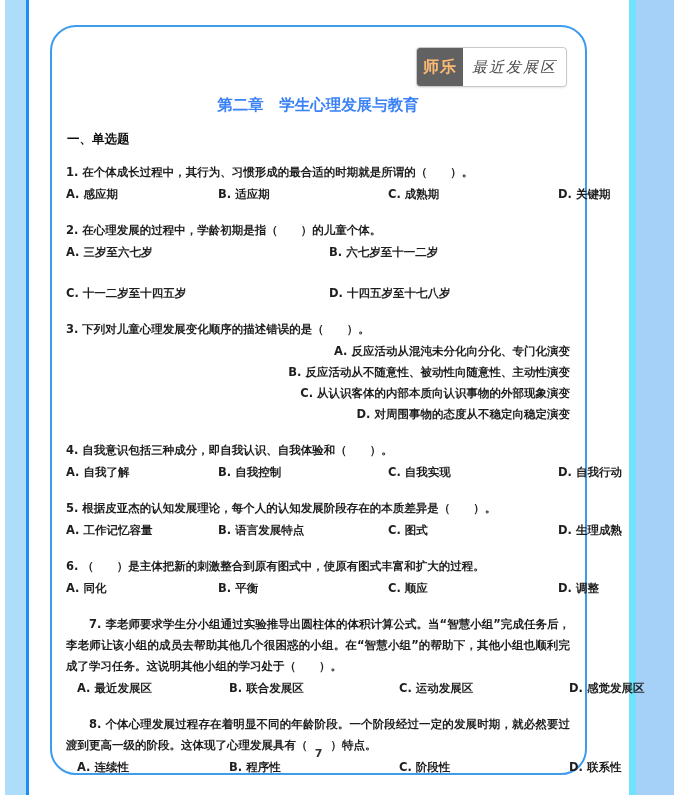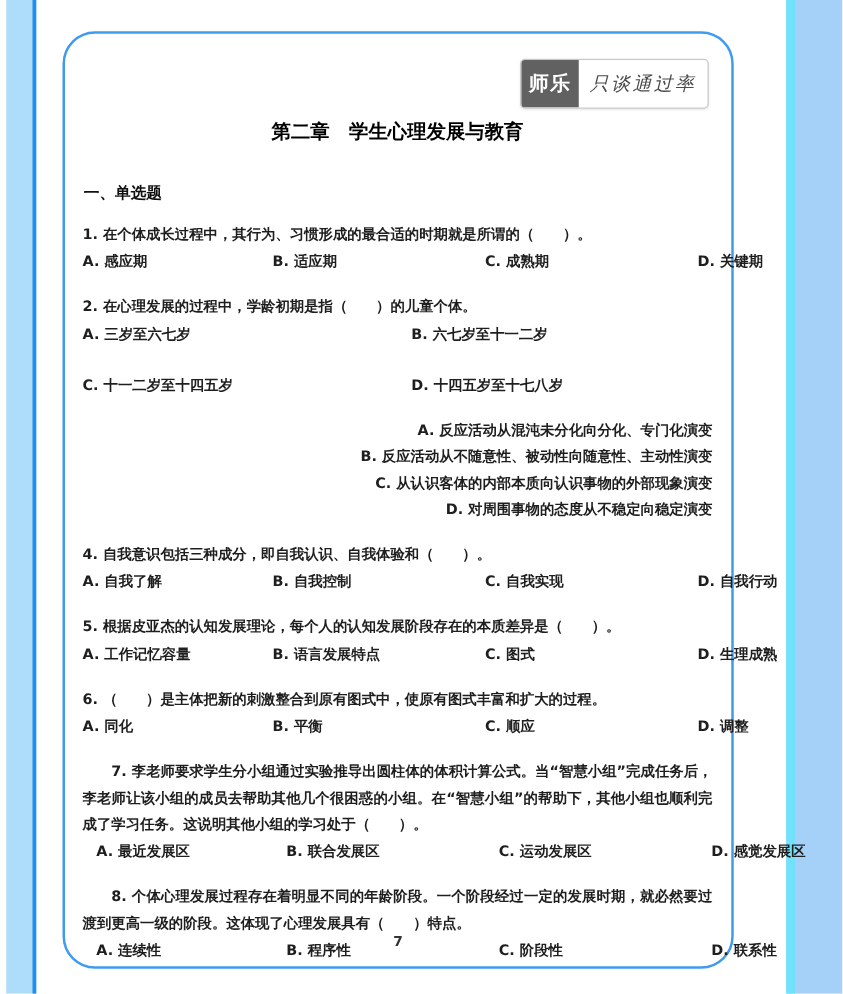--- a/index.html
+++ b/index.html
@@ -44,33 +44,33 @@
     margin: 8px 4px 8px 0;
     height: 40px;
   }
   .logo {
     display: flex; align-items: stretch;
     border: 1px solid #c9c9c9; border-radius: 4px;
     overflow: hidden; background: #fff;
     box-shadow: 0 1px 2px rgba(0,0,0,0.10);
   }
   .logo-box {
-    background: var(--logo-box); color: #ffffff;
+    background: var(--logo-box); color: #fdba74;
     font-weight: bold; font-size: 16px; letter-spacing: 1px;
     padding: 0 6px; display: flex; align-items: center;
   }
   .logo-slogan {
     font-family: "DejaVu Serif", "Liberation Serif", serif;
     font-style: italic; color: #4a4a4a; font-size: 15px;
     letter-spacing: 2px; padding: 0 9px;
     display: flex; align-items: center;
   }
   .title {
     text-align: center; font-size: 15.5px; font-weight: bold;
-    color: #000000; margin: 2px 0 30px;
+    color: #3b82f6; margin: 2px 0 15px;
   }
   .section {
     font-size: 12.5px; font-weight: bold; color: #101010;
     margin: 0 0 14px 2px;
   }
   .q { margin: 0 1px 15px 1px; font-size: 11.5px; font-weight: 600; }
   .stem { margin: 0; line-height: 21px; text-align: justify; }
   .stem.indent { text-indent: 2em; }
   .opts { line-height: 21px; margin-top: 1px; }
   .opts.cols4 { display: grid; grid-template-columns: 112px 130px 130px auto; gap: 40px; }
@@ -87,21 +87,21 @@
 <body>
 
 <div class="band-left"></div>
 <div class="band-right"></div>
 
 <div class="page">
 
   <div class="logo-row">
     <div class="logo">
       <span class="logo-box">师乐</span>
-      <span class="logo-slogan">只谈通过率</span>
+      <span class="logo-slogan">最近发展区</span>
     </div>
   </div>
 
   <div class="title">第二章　学生心理发展与教育</div>
   <div class="section">一、单选题</div>
 
   <div class="q">
     <p class="stem">1. 在个体成长过程中，其行为、习惯形成的最合适的时期就是所谓的（　　）。</p>
     <div class="opts cols4">
       <span class="opt">A. 感应期</span>
@@ -115,20 +115,21 @@
     <p class="stem">2. 在心理发展的过程中，学龄初期是指（　　）的儿童个体。</p>
     <div class="opts cols2">
       <span class="opt">A. 三岁至六七岁</span>
       <span class="opt">B. 六七岁至十一二岁</span>
       <span class="opt">C. 十一二岁至十四五岁</span>
       <span class="opt">D. 十四五岁至十七八岁</span>
     </div>
   </div>
 
   <div class="q">
+    <p class="stem">3. 下列对儿童心理发展变化顺序的描述错误的是（　　）。</p>
     <div class="opts cols1">
       <span class="opt">A. 反应活动从混沌未分化向分化、专门化演变</span>
       <span class="opt">B. 反应活动从不随意性、被动性向随意性、主动性演变</span>
       <span class="opt">C. 从认识客体的内部本质向认识事物的外部现象演变</span>
       <span class="opt">D. 对周围事物的态度从不稳定向稳定演变</span>
     </div>
   </div>
 
   <div class="q">
     <p class="stem">4. 自我意识包括三种成分，即自我认识、自我体验和（　　）。</p>

